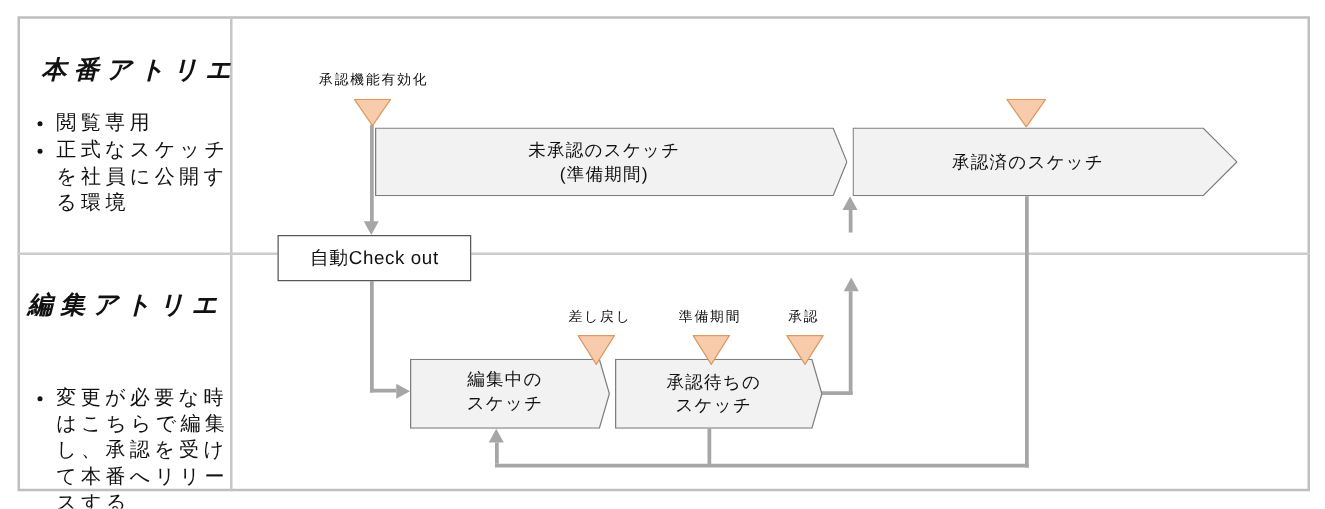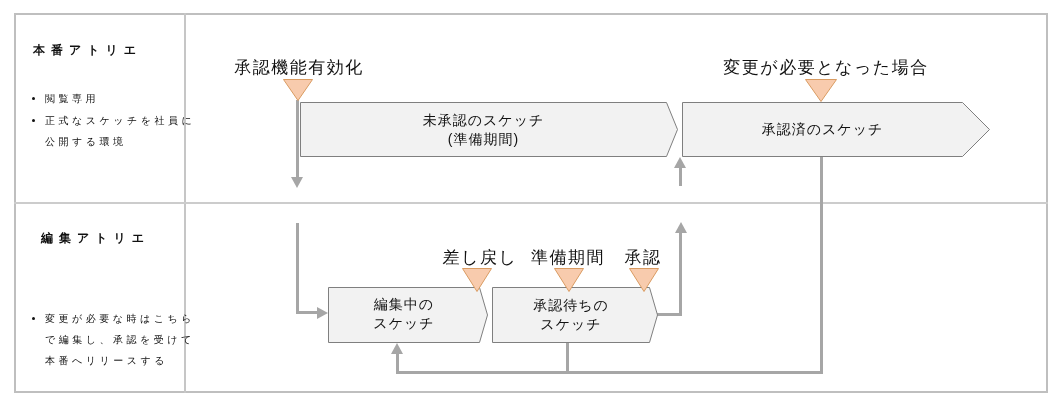--- a/index.html
+++ b/index.html
@@ -7,25 +7,25 @@
     position:relative;width:1060px;height:407px;background:#ffffff;
     font-family:"Liberation Sans","DejaVu Sans",sans-serif;color:#111;
     overflow:hidden;
   }
   .abs{position:absolute;}
   
   .frame{left:14px;top:13px;width:1030px;height:376px;border:2px solid #BFBFBF;z-index:0;}
   .vdiv{left:184px;top:13px;width:2px;height:380px;background:#C6C6C6;z-index:1;}
   .hdiv{left:14px;top:202px;width:1034px;height:2px;background:#CCCCCC;z-index:1;}
   
-  .panel-title{font-size:12px;font-weight:bold;letter-spacing:6px;white-space:nowrap;z-index:2;}
-  .bullets{margin:0;padding-left:17px;width:152px;font-size:10px;letter-spacing:3.5px;line-height:21px;z-index:2;}
+  .panel-title{font-size:20px;font-weight:bold;letter-spacing:6px;white-space:nowrap;z-index:2;font-style:italic;}
+  .bullets{margin:0;padding-left:17px;width:152px;font-size:16px;letter-spacing:3.5px;line-height:21px;z-index:2;}
   .bullets li{margin:0 0 1px 0;}
   
-  .mk-label{font-size:17px;letter-spacing:1.5px;text-align:center;white-space:nowrap;z-index:4;}
+  .mk-label{font-size:11px;letter-spacing:1.5px;text-align:center;white-space:nowrap;z-index:4;}
   .mk-label.ctr{transform:translateX(-50%);}
   
   .line{background:#A6A6A6;z-index:3;}
   .ah{width:0;height:0;z-index:3;}
   .ah-down{border-left:6px solid transparent;border-right:6px solid transparent;border-top:11px solid #A6A6A6;}
   .ah-up{border-left:6px solid transparent;border-right:6px solid transparent;border-bottom:11px solid #A6A6A6;}
   .ah-right{border-top:6px solid transparent;border-bottom:6px solid transparent;border-left:11px solid #A6A6A6;}
   
   .stage{z-index:5;}
   .stage svg{display:block;}
@@ -48,27 +48,26 @@
   <div class="abs frame"></div>
   <div class="abs vdiv"></div>
   <div class="abs hdiv"></div>
 
   <div class="abs panel-title" style="left:33px;top:42px;">本番アトリエ</div>
   <ul class="abs bullets" style="left:28px;top:88px;">
     <li>閲覧専用</li>
     <li>正式なスケッチを社員に公開する環境</li>
   </ul>
 
-  <div class="abs panel-title" style="left:41px;top:230px;">編集アトリエ</div>
+  <div class="abs panel-title" style="left:22px;top:230px;">編集アトリエ</div>
   <ul class="abs bullets" style="left:28px;top:276px;margin-top:32px;">
     <li>変更が必要な時はこちらで編集し、承認を受けて本番へリリースする</li>
   </ul>
 
   <div class="abs mk-label ctr" style="left:299px;top:56px;">承認機能有効化</div>
-  <div class="abs mk-label ctr" style="left:826px;top:56px;">変更が必要となった場合</div>
   <div class="abs mk-label ctr" style="left:480px;top:246px;">差し戻し</div>
   <div class="abs mk-label ctr" style="left:568px;top:246px;">準備期間</div>
   <div class="abs mk-label ctr" style="left:643px;top:246px;font-family:Liberation Serif, serif;">承認</div>
 
   <div class="abs marker" style="left:283px;top:79px;">
     <svg width="30" height="22">
         <polygon points="0.5,0.5 29.5,0.5 15,21.5" fill="#F8CBAD" stroke="#D99B61" stroke-width="1"></polygon>
       </svg>
   </div>
   <div class="abs marker" style="left:805px;top:79px;">
@@ -143,14 +142,15 @@
   <div class="abs stage" style="left:492px;top:287px;width:166px;height:56px;">
     <svg width="166" height="56">
         <polygon points="0.5,0.5 157.5,0.5 165.5,28 157.5,55.5 0.5,55.5" fill="#F2F2F2" stroke="#7F7F7F" stroke-width="1"></polygon>
       </svg>
     <div class="txt" style="padding-right:8px;text-align:center;">
       <span>承認待ちの</span>
       <span>スケッチ</span>
     </div>
   </div>
 
+  <div class="abs action" style="left:222px;top:188px;width:153px;height:35px;">自動Check out</div>
 
 </div>
 
 </body></html>

